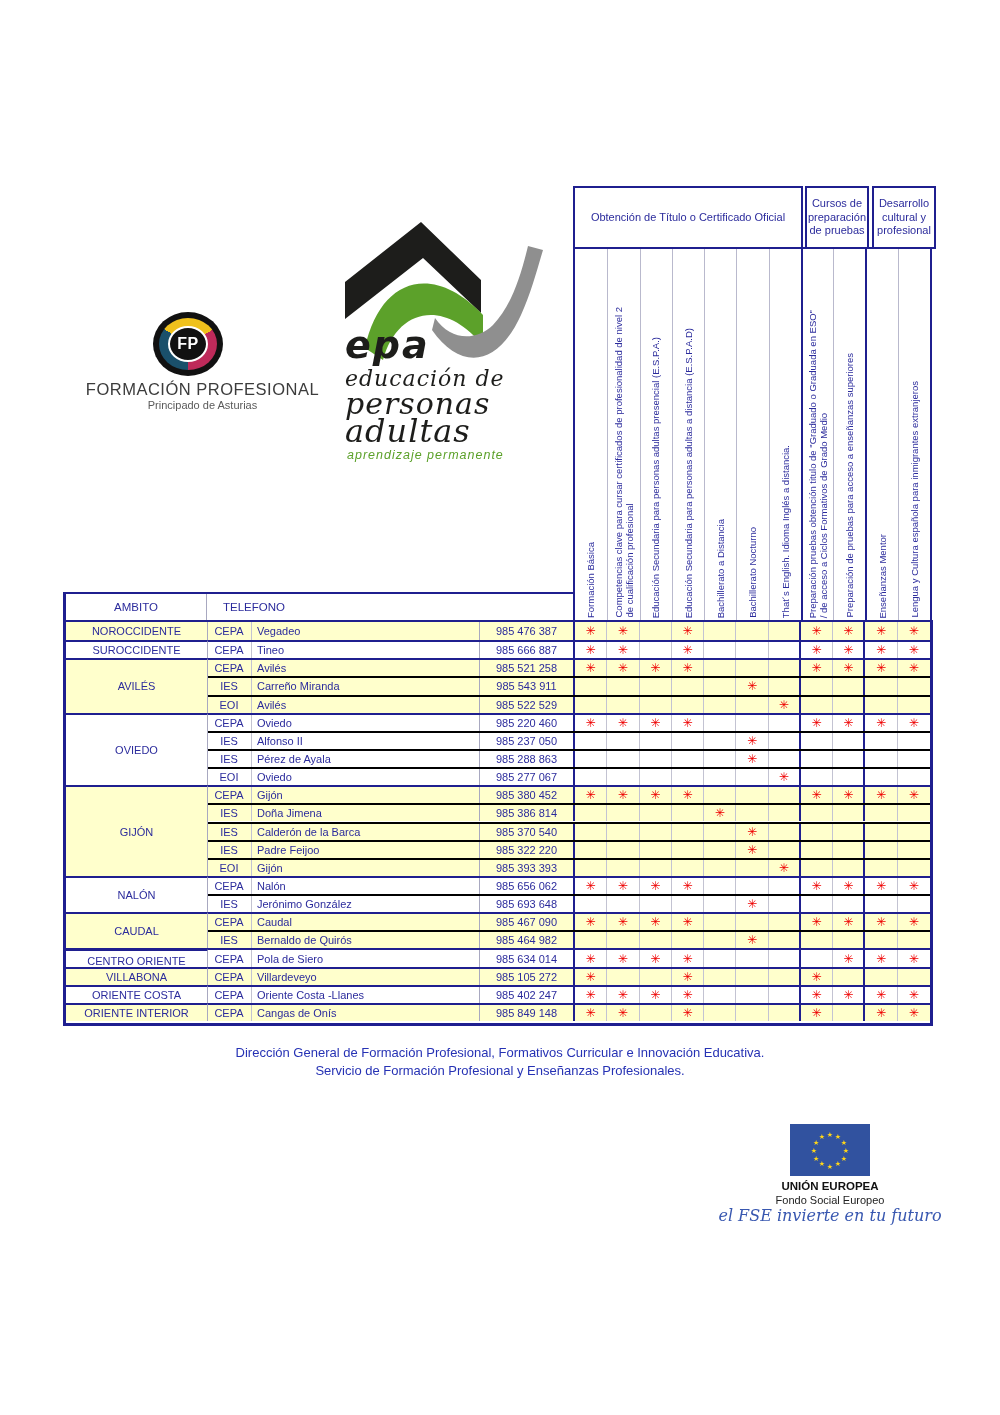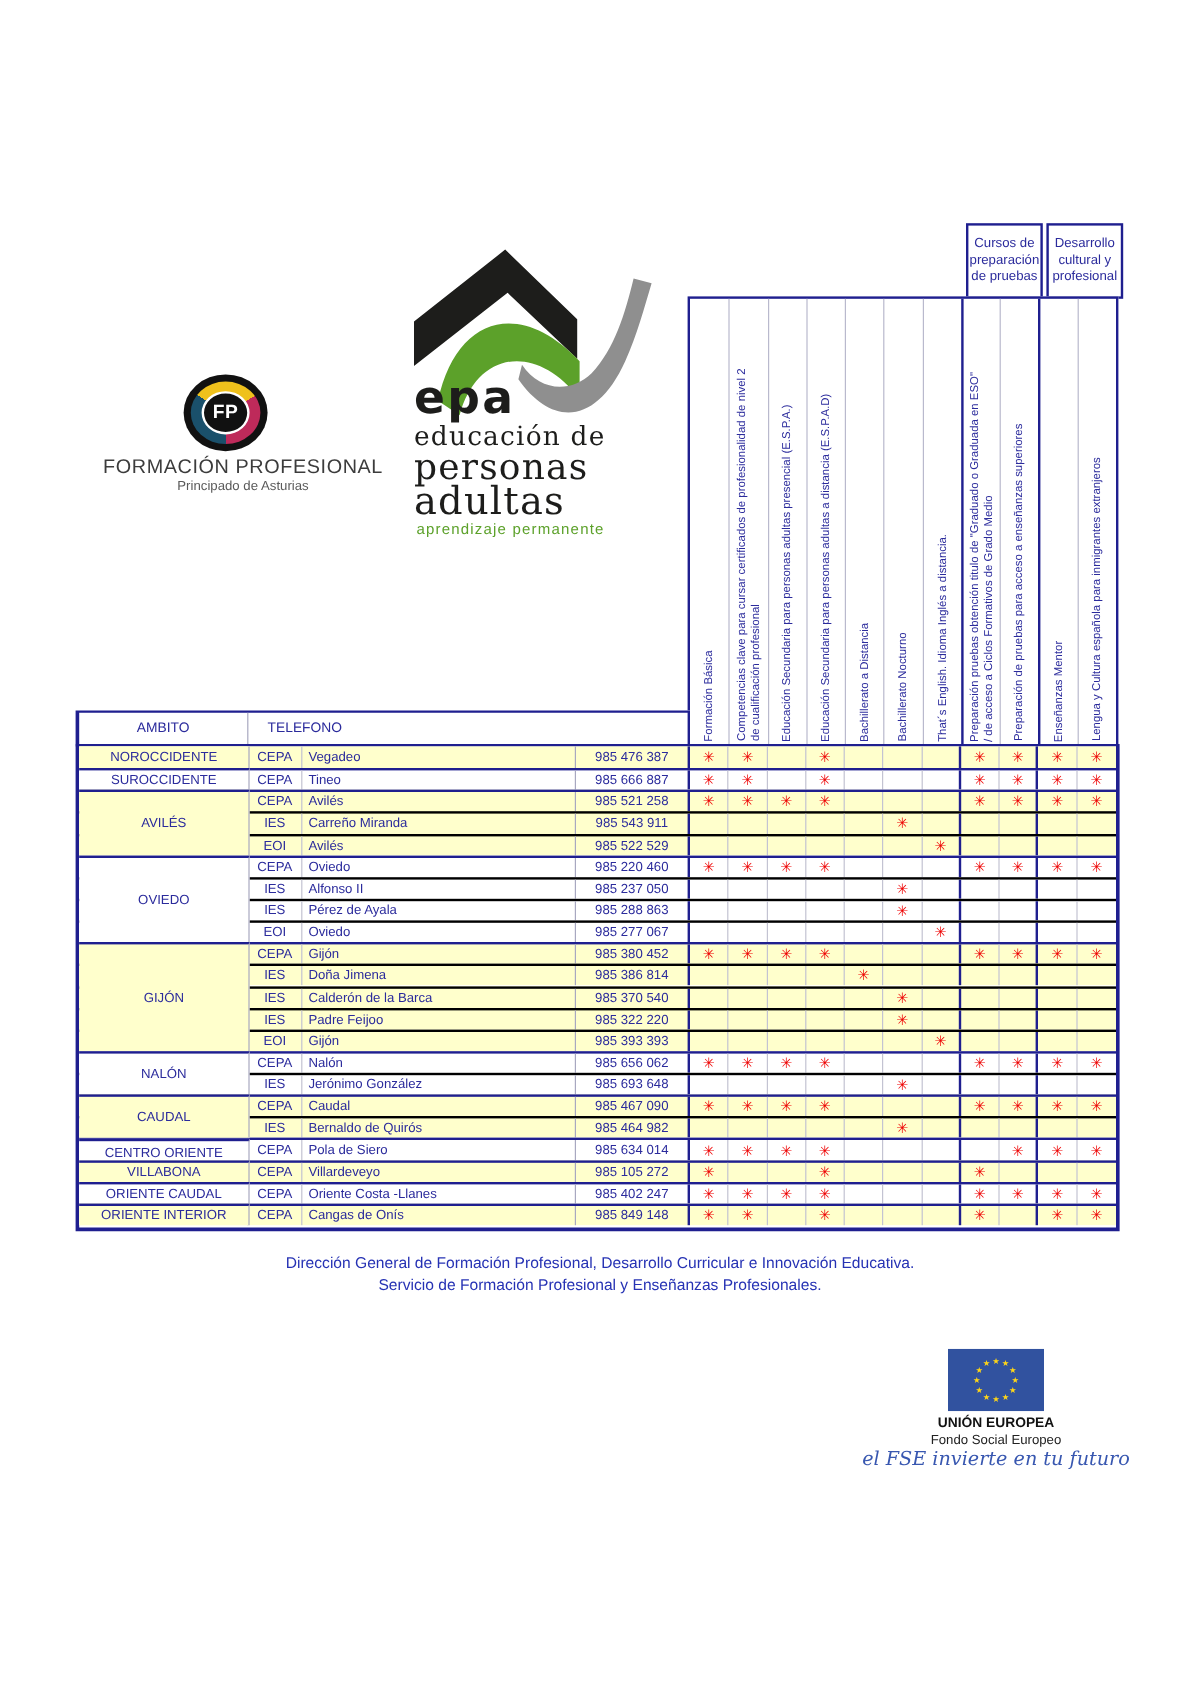--- a/index.html
+++ b/index.html
@@ -16,21 +16,21 @@
   .fp-ring{width:58px;height:52px;border-radius:50%;
     background:conic-gradient(from -58deg,#efc11c 0 118deg,#be2a5a 118deg 238deg,#1a506b 238deg 360deg);
     display:flex;align-items:center;justify-content:center;}
   .fp-core{width:36px;height:32px;border-radius:50%;background:#111;border:2px solid #fff;
     color:#fff;font-weight:bold;font-size:16px;display:flex;align-items:center;justify-content:center;letter-spacing:0.5px;}
   .fp-title{position:absolute;left:0;top:82px;width:235px;text-align:center;font-size:16.5px;
     color:#3c3c3c;letter-spacing:0.5px;white-space:nowrap;}
   .fp-sub{position:absolute;left:0;top:101px;width:235px;text-align:center;font-size:11px;color:#5a5a5a;}
 
   
-  #epa-logo{left:335px;top:206px;width:220px;height:240px;}
+  #epa-logo{left:335px;top:220px;width:220px;height:240px;font-style:italic;}
   #epa-art{position:absolute;left:0;top:0;}
   .epa-word{position:absolute;left:10px;top:103px;font-size:38px;font-weight:bold;color:#1d1d1b;
     letter-spacing:2px;font-family:"DejaVu Sans",sans-serif;}
   .epa-l1{position:absolute;left:10px;top:146px;font-size:22px;color:#1d1d1b;font-family:"DejaVu Serif",serif;letter-spacing:1px;}
   .epa-l2{position:absolute;left:10px;top:166px;font-size:30px;color:#1d1d1b;font-family:"DejaVu Serif",serif;letter-spacing:1px;}
   .epa-l3{position:absolute;left:10px;top:192px;font-size:32px;color:#1d1d1b;font-family:"DejaVu Serif",serif;letter-spacing:1px;}
   .epa-tag{position:absolute;left:12px;top:228px;font-size:12.5px;color:#5ca12a;letter-spacing:1px;}
 
   
   #doc-table{left:63px;top:186px;width:875px;height:845px;font-size:11px;color:#2b2b9c;}
@@ -111,20 +111,21 @@
     <path d="M97 110 C125 150 162 148 186 95 C196 73 202 50 208 30 L193 26 C186 55 177 85 158 105 C140 122 115 120 100 98 Z" fill="#8f8f8f"></path>
   </svg>
   <div class="epa-word">epa</div>
   <div class="epa-l1">educación de</div>
   <div class="epa-l2">personas</div>
   <div class="epa-l3">adultas</div>
   <div class="epa-tag">aprendizaje permanente</div>
 </div>
 
 <div class="abs" id="doc-table">
+  <div class="gbox" id="gbox1">Obtención de Título o Certificado Oficial</div>
   <div class="gbox" id="gbox2">Cursos de preparación de pruebas</div>
   <div class="gbox" id="gbox3">Desarrollo cultural y profesional</div>
 
   <div id="rot-area">
       <div class="rot-col first" style="left: 0px; width: 32.2727px;">
         <span class="rot-text">Formación Básica</span>
       </div>
       <div class="rot-col" style="left: 32.2727px; width: 32.2727px;">
         <span class="rot-text">Competencias clave para cursar certificados de profesionalidad  de nivel 2
 de cualificación profesional</span>
@@ -690,21 +691,21 @@
         <div class="tc tc-mark tl" style="width: 32.2727px;">
           <span class="mark">✳</span>
         </div>
         <div class="tc tc-mark" style="width: 32.2727px;">
           <span class="mark">✳</span>
         </div>
         <div class="tc tc-mark last" style="width: 32.2727px;">
           <span class="mark">✳</span>
         </div>
       </div>
-      <div class="ambito-cell white gstart" style="top: 362.727px; height: 18.1364px;">ORIENTE CAUDAL</div>
+      <div class="ambito-cell white gstart" style="top: 362.727px; height: 18.1364px;">ORIENTE COSTA</div>
       <div class="trow yellow gstart" style="top: 380.864px; height: 18.1364px;">
         <div class="tc tc-sp"></div>
         <div class="tc tc-type">CEPA</div>
         <div class="tc tc-name">Cangas de Onís</div>
         <div class="tc tc-tel">985 849 148</div>
         <div class="tc tc-mark" style="width: 32.2727px;">
           <span class="mark">✳</span>
         </div>
         <div class="tc tc-mark" style="width: 32.2727px;">
           <span class="mark">✳</span>
@@ -724,21 +725,21 @@
           <span class="mark">✳</span>
         </div>
         <div class="tc tc-mark last" style="width: 32.2727px;">
           <span class="mark">✳</span>
         </div>
       </div>
       <div class="ambito-cell yellow gstart" style="top: 380.864px; height: 18.1364px;">ORIENTE INTERIOR</div>
     </div>
 </div>
 
-<div class="abs foot-line" id="foot1">Dirección General de Formación Profesional, Desarrollo Curricular e Innovación Educativa.</div>
+<div class="abs foot-line" id="foot1">Dirección General de Formación Profesional, Formativos Curricular e Innovación Educativa.</div>
 <div class="abs foot-line" id="foot2">Servicio de Formación Profesional y Enseñanzas Profesionales.</div>
 
 <div class="abs" id="eu-block">
   <svg id="eu-flag" width="80" height="52" viewBox="0 0 80 52">
     <rect x="0" y="0" width="80" height="52" fill="#31529f"></rect>
     <g id="eu-stars" fill="#ffd617">
         <text x="40.0" y="12.5" text-anchor="middle" font-size="7">★</text>
         <text x="48.0" y="14.6" text-anchor="middle" font-size="7">★</text>
         <text x="53.9" y="20.5" text-anchor="middle" font-size="7">★</text>
         <text x="56.0" y="28.5" text-anchor="middle" font-size="7">★</text>

